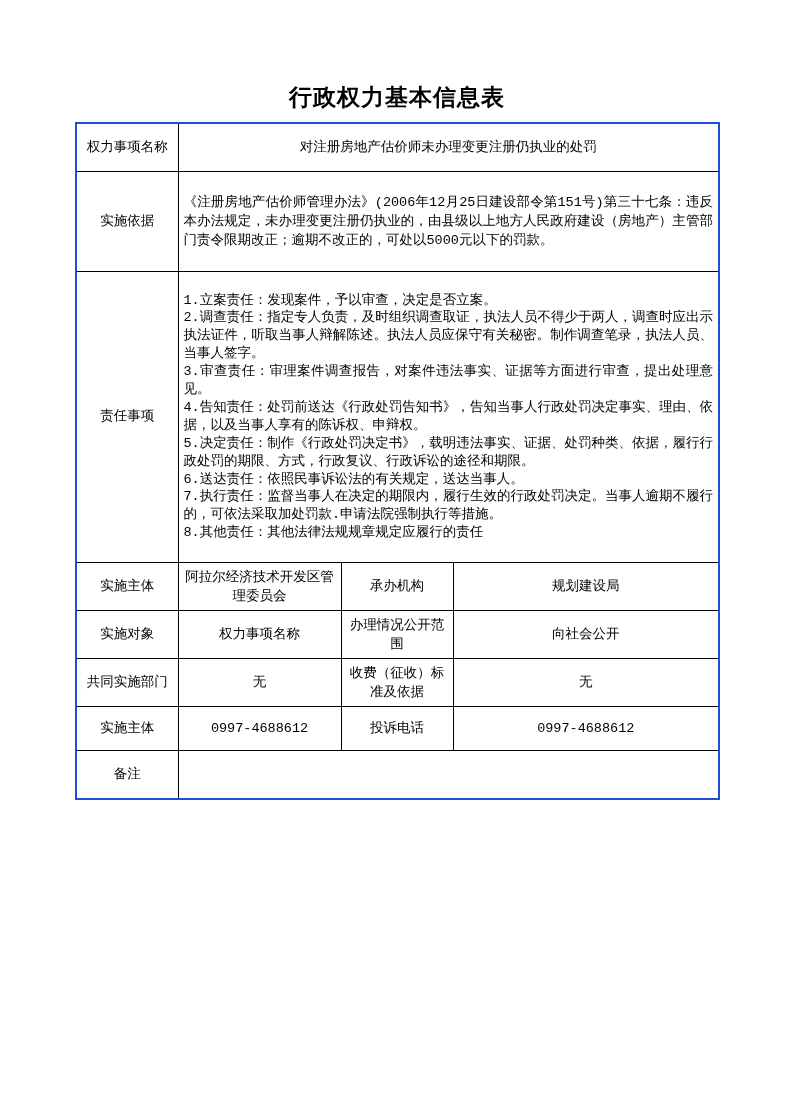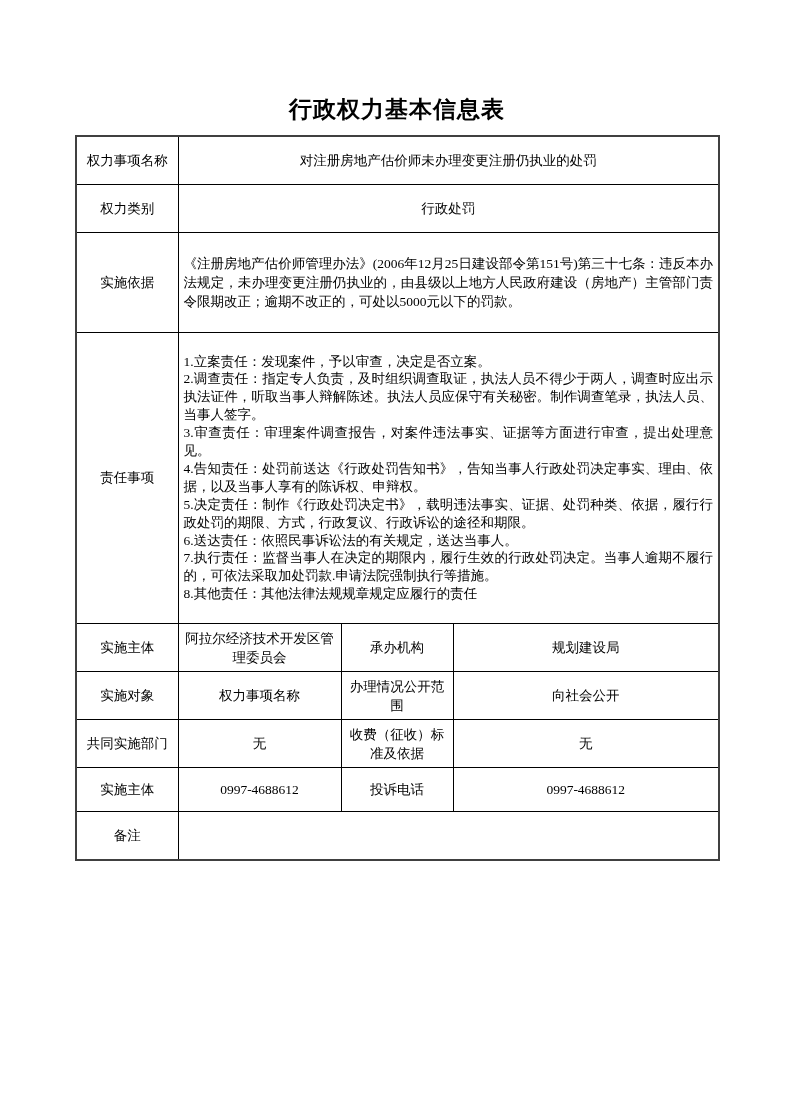--- a/index.html
+++ b/index.html
@@ -3,30 +3,31 @@
 <meta charset="utf-8">
 <style>
   html,body{margin:0;padding:0;}
   body{
     width:794px;height:1108px;background:#ffffff;
     font-family:"Liberation Serif","DejaVu Serif",serif;
     color:#000;
   }
   .page{width:794px;height:1108px;position:relative;}
   h1.doc-title{
-    margin:12px;padding-top:85px;
+    margin:0;padding-top:85px;
     font-size:23px;line-height:26px;font-weight:bold;
     text-align:center;letter-spacing:1px;
   }
   table.info-table{
     margin:11px 0 0 75px;
     width:643px;
     border-collapse:collapse;
     table-layout:fixed;
-    border:2px solid #404040;
+    border:2px solid #1d4ed8;
+    font-family:Liberation Mono, monospace;
   }
   td{
     border:1px solid #000;
     font-size:13.5px;
     line-height:19px;
     vertical-align:middle;
     padding:3px 5px;
     word-break:break-all;
   }
   td.lbl{text-align:center;}
@@ -53,24 +54,20 @@
     <colgroup>
       <col style="width:102px">
       <col style="width:163px">
       <col style="width:112px">
       <col style="width:266px">
     </colgroup>
     <tbody>
       <tr class="h48">
         <td class="lbl">权力事项名称</td>
         <td class="val-center" colspan="3">对注册房地产估价师未办理变更注册仍执业的处罚</td>
-      </tr>
-      <tr class="h48">
-        <td class="lbl">权力类别</td>
-        <td class="val-center" colspan="3">行政处罚</td>
       </tr>
       <tr class="h100">
         <td class="lbl">实施依据</td>
         <td class="val-left" colspan="3">《注册房地产估价师管理办法》(2006年12月25日建设部令第151号)第三十七条：违反本办法规定，未办理变更注册仍执业的，由县级以上地方人民政府建设（房地产）主管部门责令限期改正；逾期不改正的，可处以5000元以下的罚款。</td>
       </tr>
       <tr class="h268">
         <td class="lbl">责任事项</td>
         <td class="duty" colspan="3">1.立案责任：发现案件，予以审查，决定是否立案。
 2.调查责任：指定专人负责，及时组织调查取证，执法人员不得少于两人，调查时应出示执法证件，听取当事人辩解陈述。执法人员应保守有关秘密。制作调查笔录，执法人员、当事人签字。
 3.审查责任：审理案件调查报告，对案件违法事实、证据等方面进行审查，提出处理意见。

